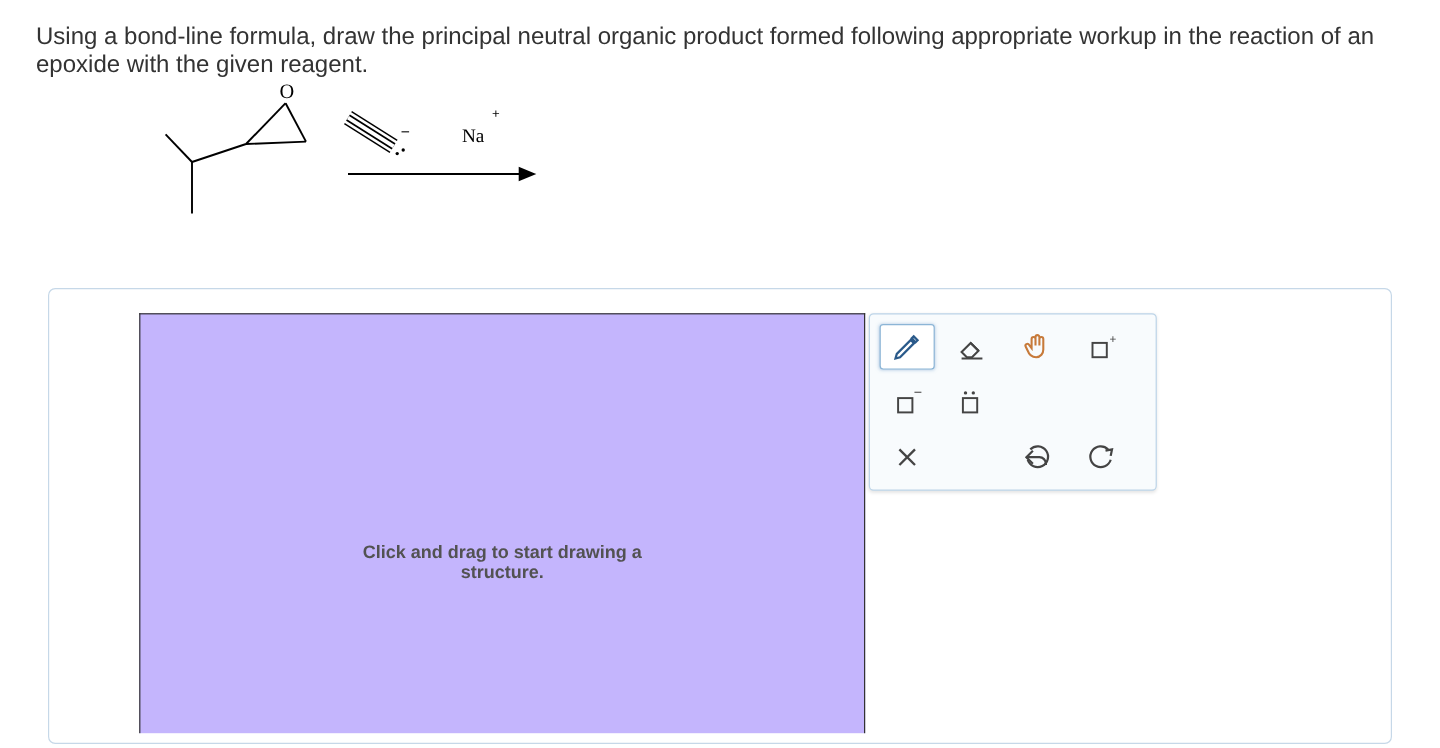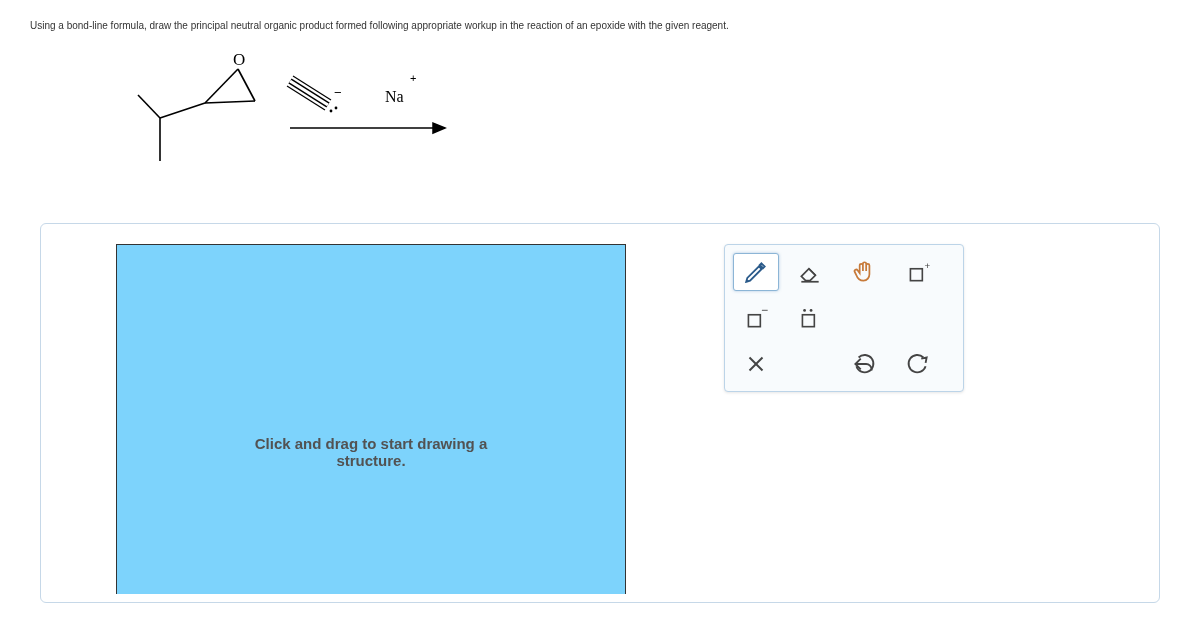--- a/index.html
+++ b/index.html
@@ -9,23 +9,23 @@
     }
     body {
       font-family: Verdana, Geneva, sans-serif;
       background: #fff;
       padding: 20px 30px;
       width: 1200px;
       height: 623px;
       position: relative;
     }
     .question-text {
-      font-size: 10px;
+      font-size: 20px;
       color: #333;
-      margin-bottom: 22px;
+      margin-bottom: 4px;
     }
     .reagent-area {
       position: relative;
       height: 150px;
       margin-left: 80px;
       margin-bottom: 20px;
     }
     .chem-svg {
       position: absolute;
       left: 0;
@@ -49,25 +49,25 @@
       border: 1px solid #c6d8e8;
       border-radius: 6px;
       height: 380px;
       position: relative;
       margin: 0 10px;
     }
     .canvas-area {
       position: absolute;
       left: 75px;
       top: 20px;
-      width: 510px;
+      width: 605px;
       height: 350px;
       border: 1.5px solid #333;
       border-bottom: none;
-      background: #7dd3fc;
+      background: #c4b5fd;
     }
     .canvas-placeholder {
       position: absolute;
       width: 100%;
       top: 190px;
       text-align: center;
       font-weight: bold;
       color: #525252;
       font-size: 15px;
     }

